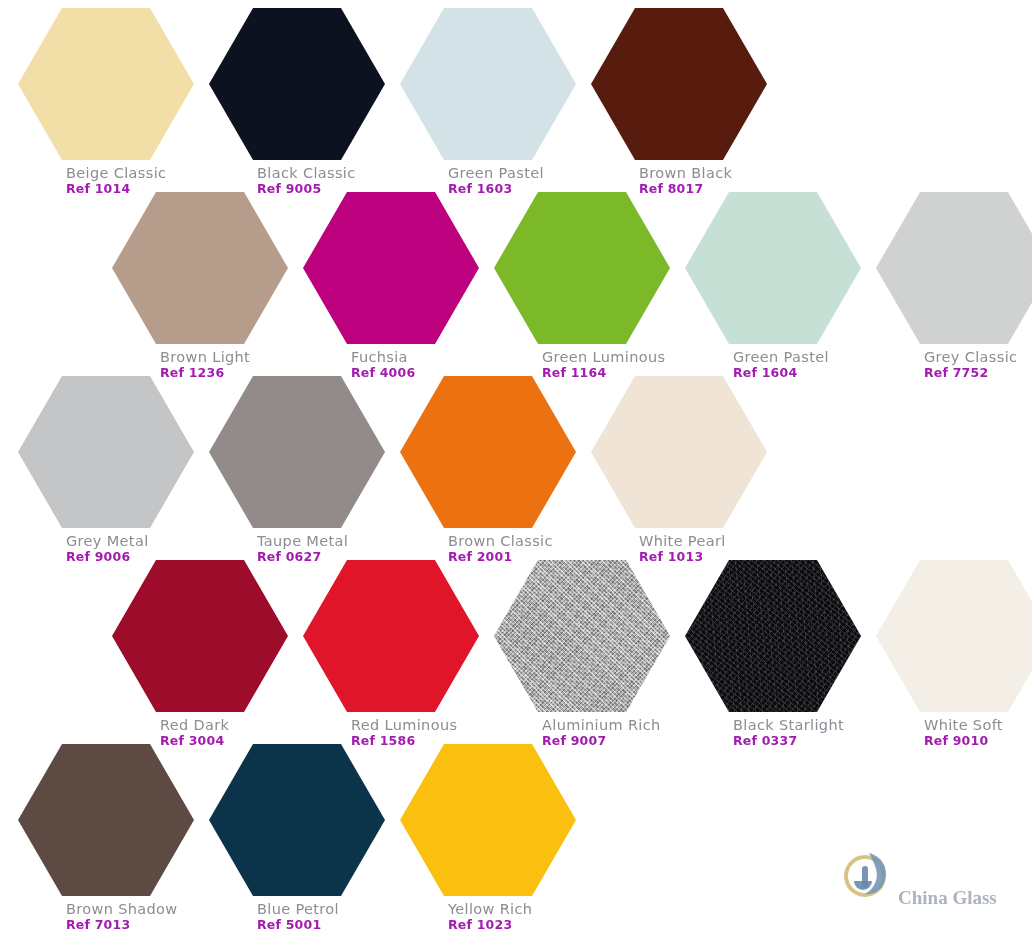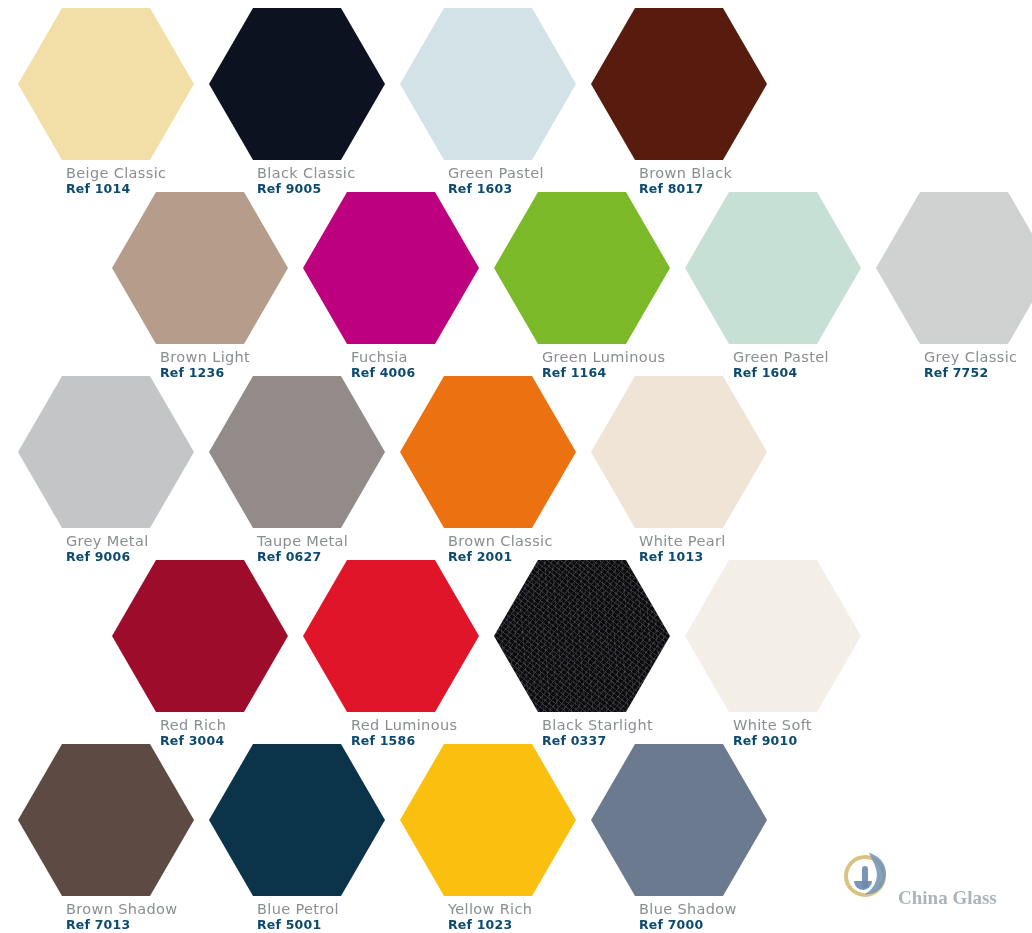--- a/index.html
+++ b/index.html
@@ -87,21 +87,21 @@
 
   .swatch-name {
     font-size: 14.5px;
     color: #8a8d93;
     letter-spacing: 0.35px;
     font-weight: 400;
   }
 
   .swatch-ref {
     font-size: 12.5px;
-    color: #0c4a6e;
+    color: #a21caf;
     font-weight: 700;
     letter-spacing: 0.2px;
     margin-top: 1px;
   }
 
   #watermark {
     position: absolute;
     left: 840px;
     top: 843px;
     width: 190px;
@@ -257,35 +257,44 @@
           <div class="swatch-ref">Ref 1013</div>
         </div>
       </div>
     </div>
     <div class="swatch-row row-offset-b" style="top: 560px;">
       <div class="swatch-cell">
         <div class="hex-wrap">
           <div class="hex" style="background: rgb(157, 12, 43);"></div>
         </div>
         <div class="swatch-caption">
-          <div class="swatch-name">Red Rich</div>
+          <div class="swatch-name">Red Dark</div>
           <div class="swatch-ref">Ref 3004</div>
         </div>
       </div>
       <div class="swatch-cell">
         <div class="hex-wrap">
           <div class="hex" style="background: rgb(224, 21, 42);"></div>
         </div>
         <div class="swatch-caption">
           <div class="swatch-name">Red Luminous</div>
           <div class="swatch-ref">Ref 1586</div>
         </div>
       </div>
       <div class="swatch-cell">
         <div class="hex-wrap">
+          <div class="hex texture-metal"></div>
+        </div>
+        <div class="swatch-caption">
+          <div class="swatch-name">Aluminium Rich</div>
+          <div class="swatch-ref">Ref 9007</div>
+        </div>
+      </div>
+      <div class="swatch-cell">
+        <div class="hex-wrap">
           <div class="hex texture-sparkle"></div>
         </div>
         <div class="swatch-caption">
           <div class="swatch-name">Black Starlight</div>
           <div class="swatch-ref">Ref 0337</div>
         </div>
       </div>
       <div class="swatch-cell">
         <div class="hex-wrap">
           <div class="hex" style="background: rgb(243, 239, 231);"></div>
@@ -315,29 +324,20 @@
           <div class="swatch-ref">Ref 5001</div>
         </div>
       </div>
       <div class="swatch-cell">
         <div class="hex-wrap">
           <div class="hex" style="background: rgb(251, 191, 16);"></div>
         </div>
         <div class="swatch-caption">
           <div class="swatch-name">Yellow Rich</div>
           <div class="swatch-ref">Ref 1023</div>
-        </div>
-      </div>
-      <div class="swatch-cell">
-        <div class="hex-wrap">
-          <div class="hex" style="background: rgb(107, 122, 143);"></div>
-        </div>
-        <div class="swatch-caption">
-          <div class="swatch-name">Blue Shadow</div>
-          <div class="swatch-ref">Ref 7000</div>
         </div>
       </div>
     </div>
   </div>
 
 <div id="watermark">
   <div class="wm-mark">
     <svg viewBox="0 0 54 54" width="54" height="54" aria-hidden="true">
       <circle cx="25" cy="29" r="19" fill="none" stroke="#c9a94f" stroke-width="4" opacity="0.85"></circle>
       <path d="M29 6 C44 10, 50 24, 43 38 C39 45, 31 48, 25 47 C34 42, 39 32, 36 22 C34 15, 31 10, 29 6 Z" fill="#5b7fa6" opacity="0.9"></path>

